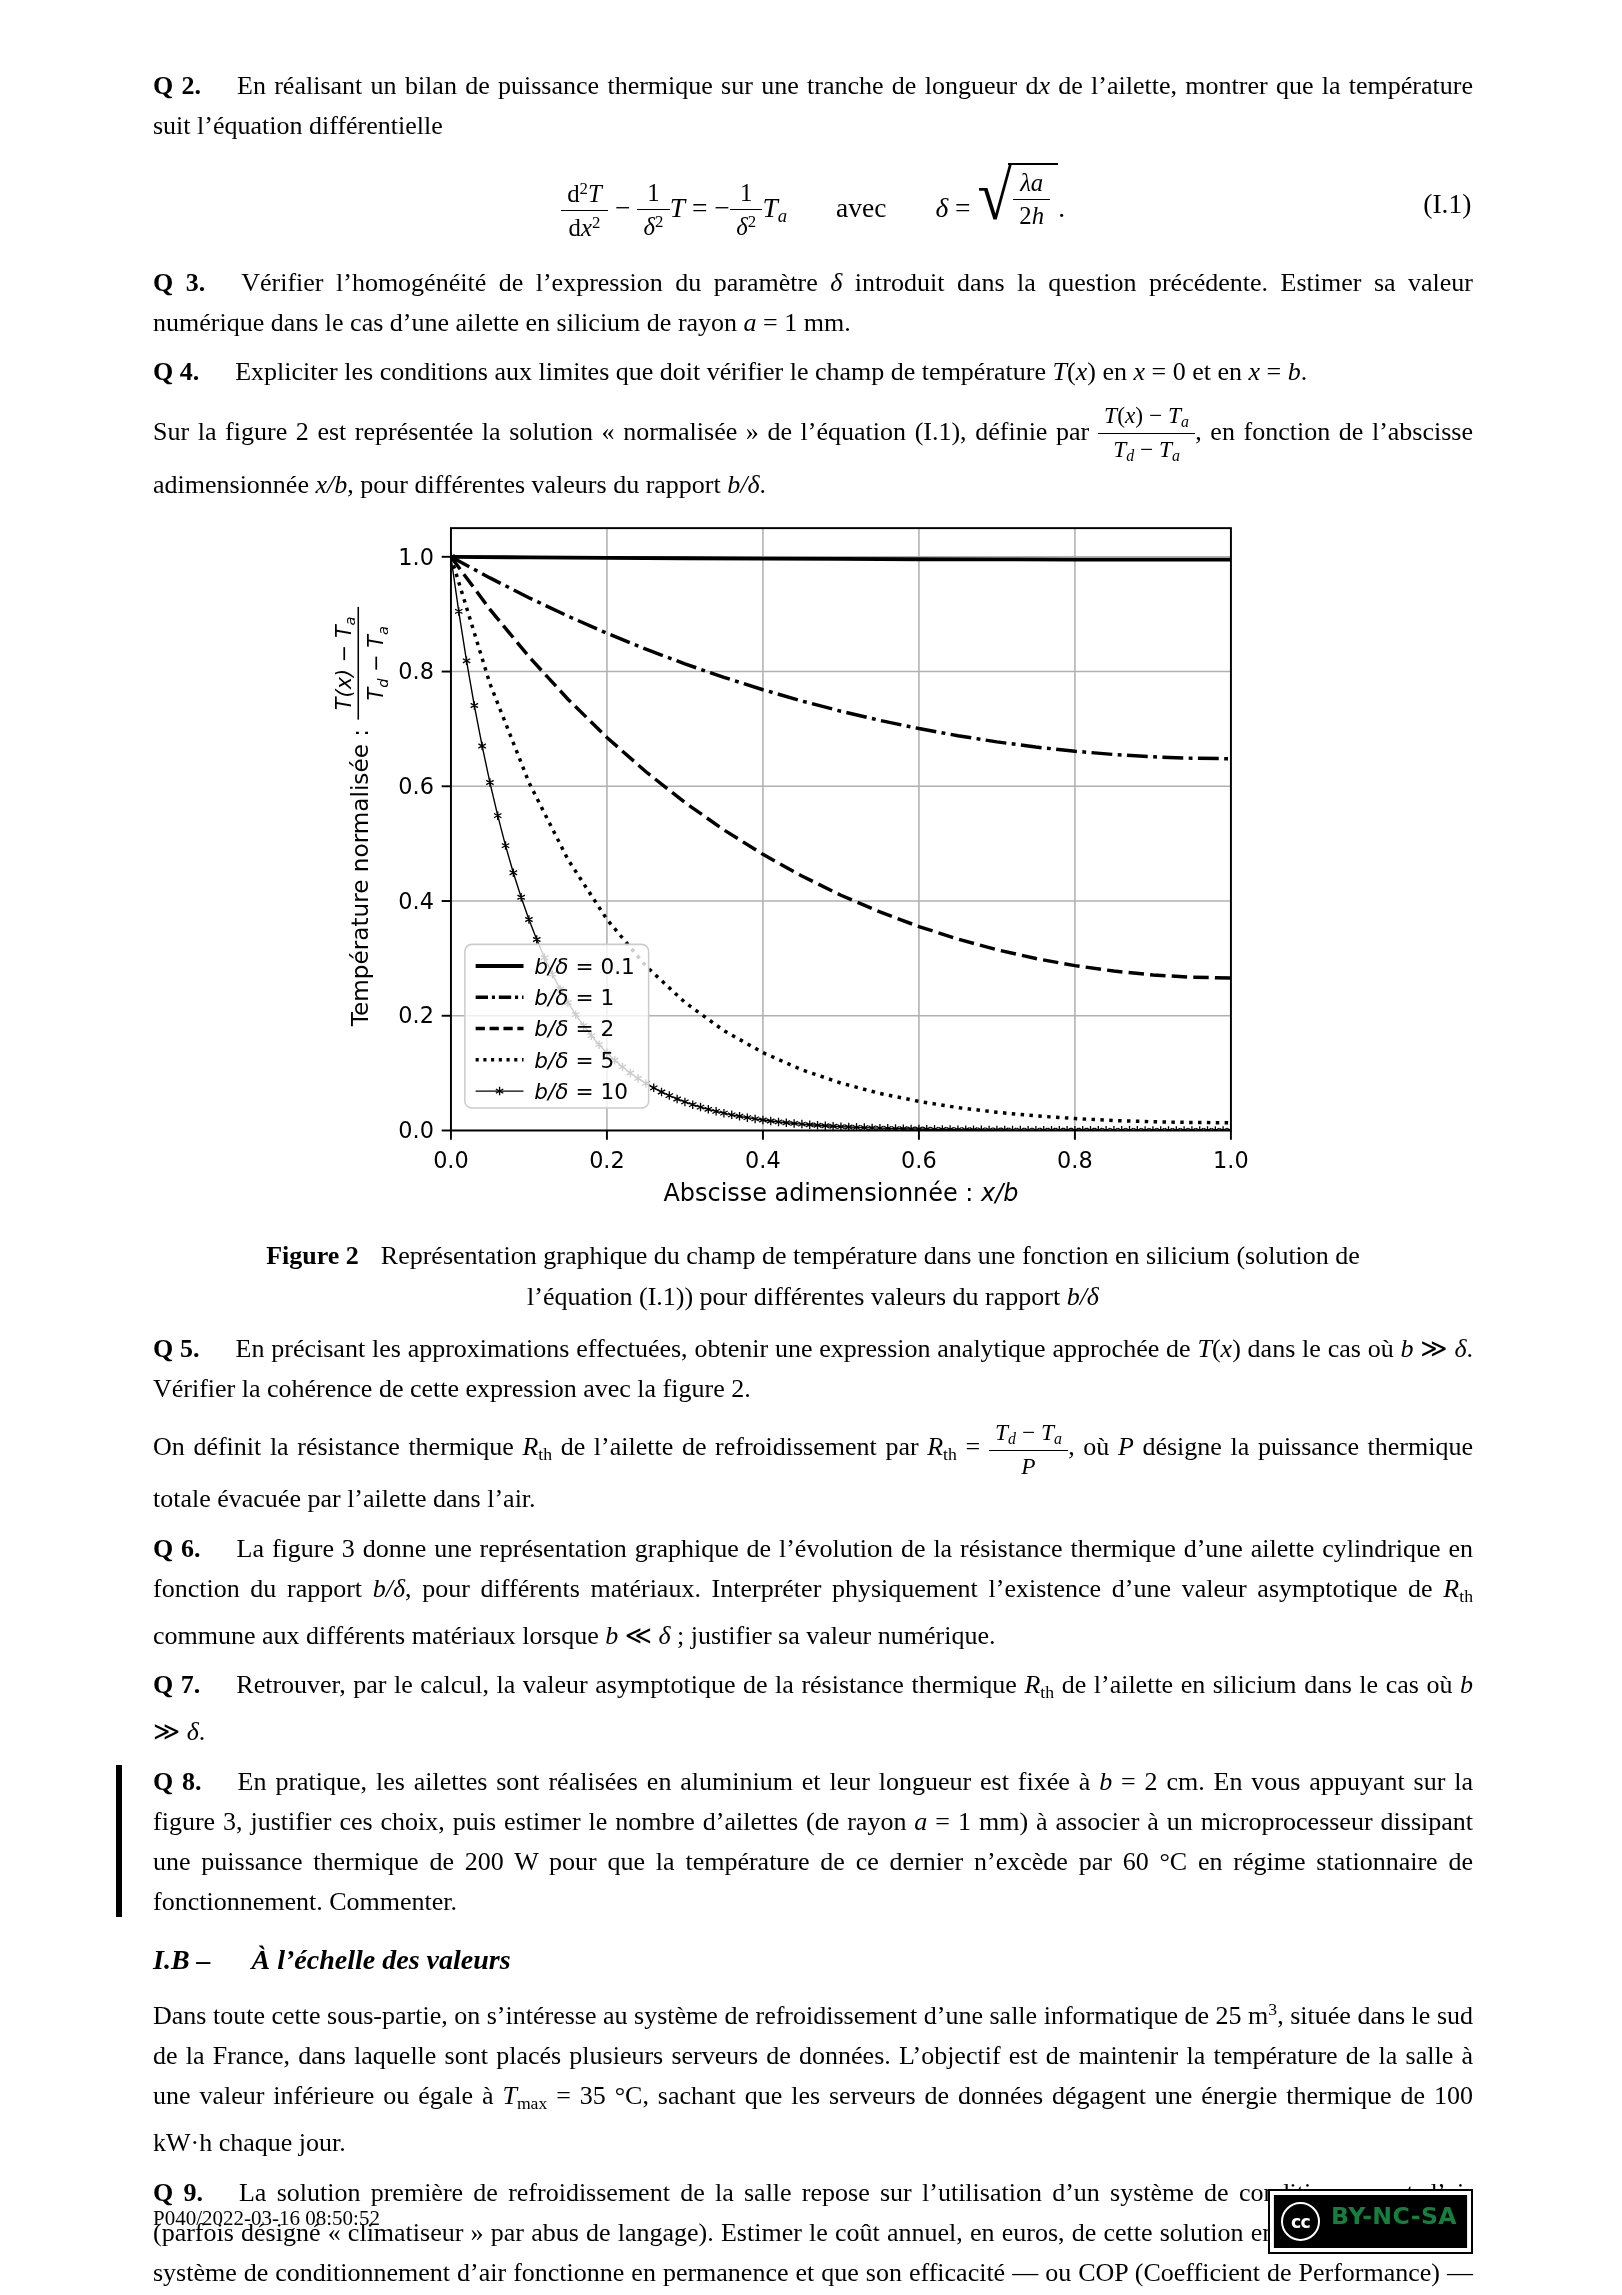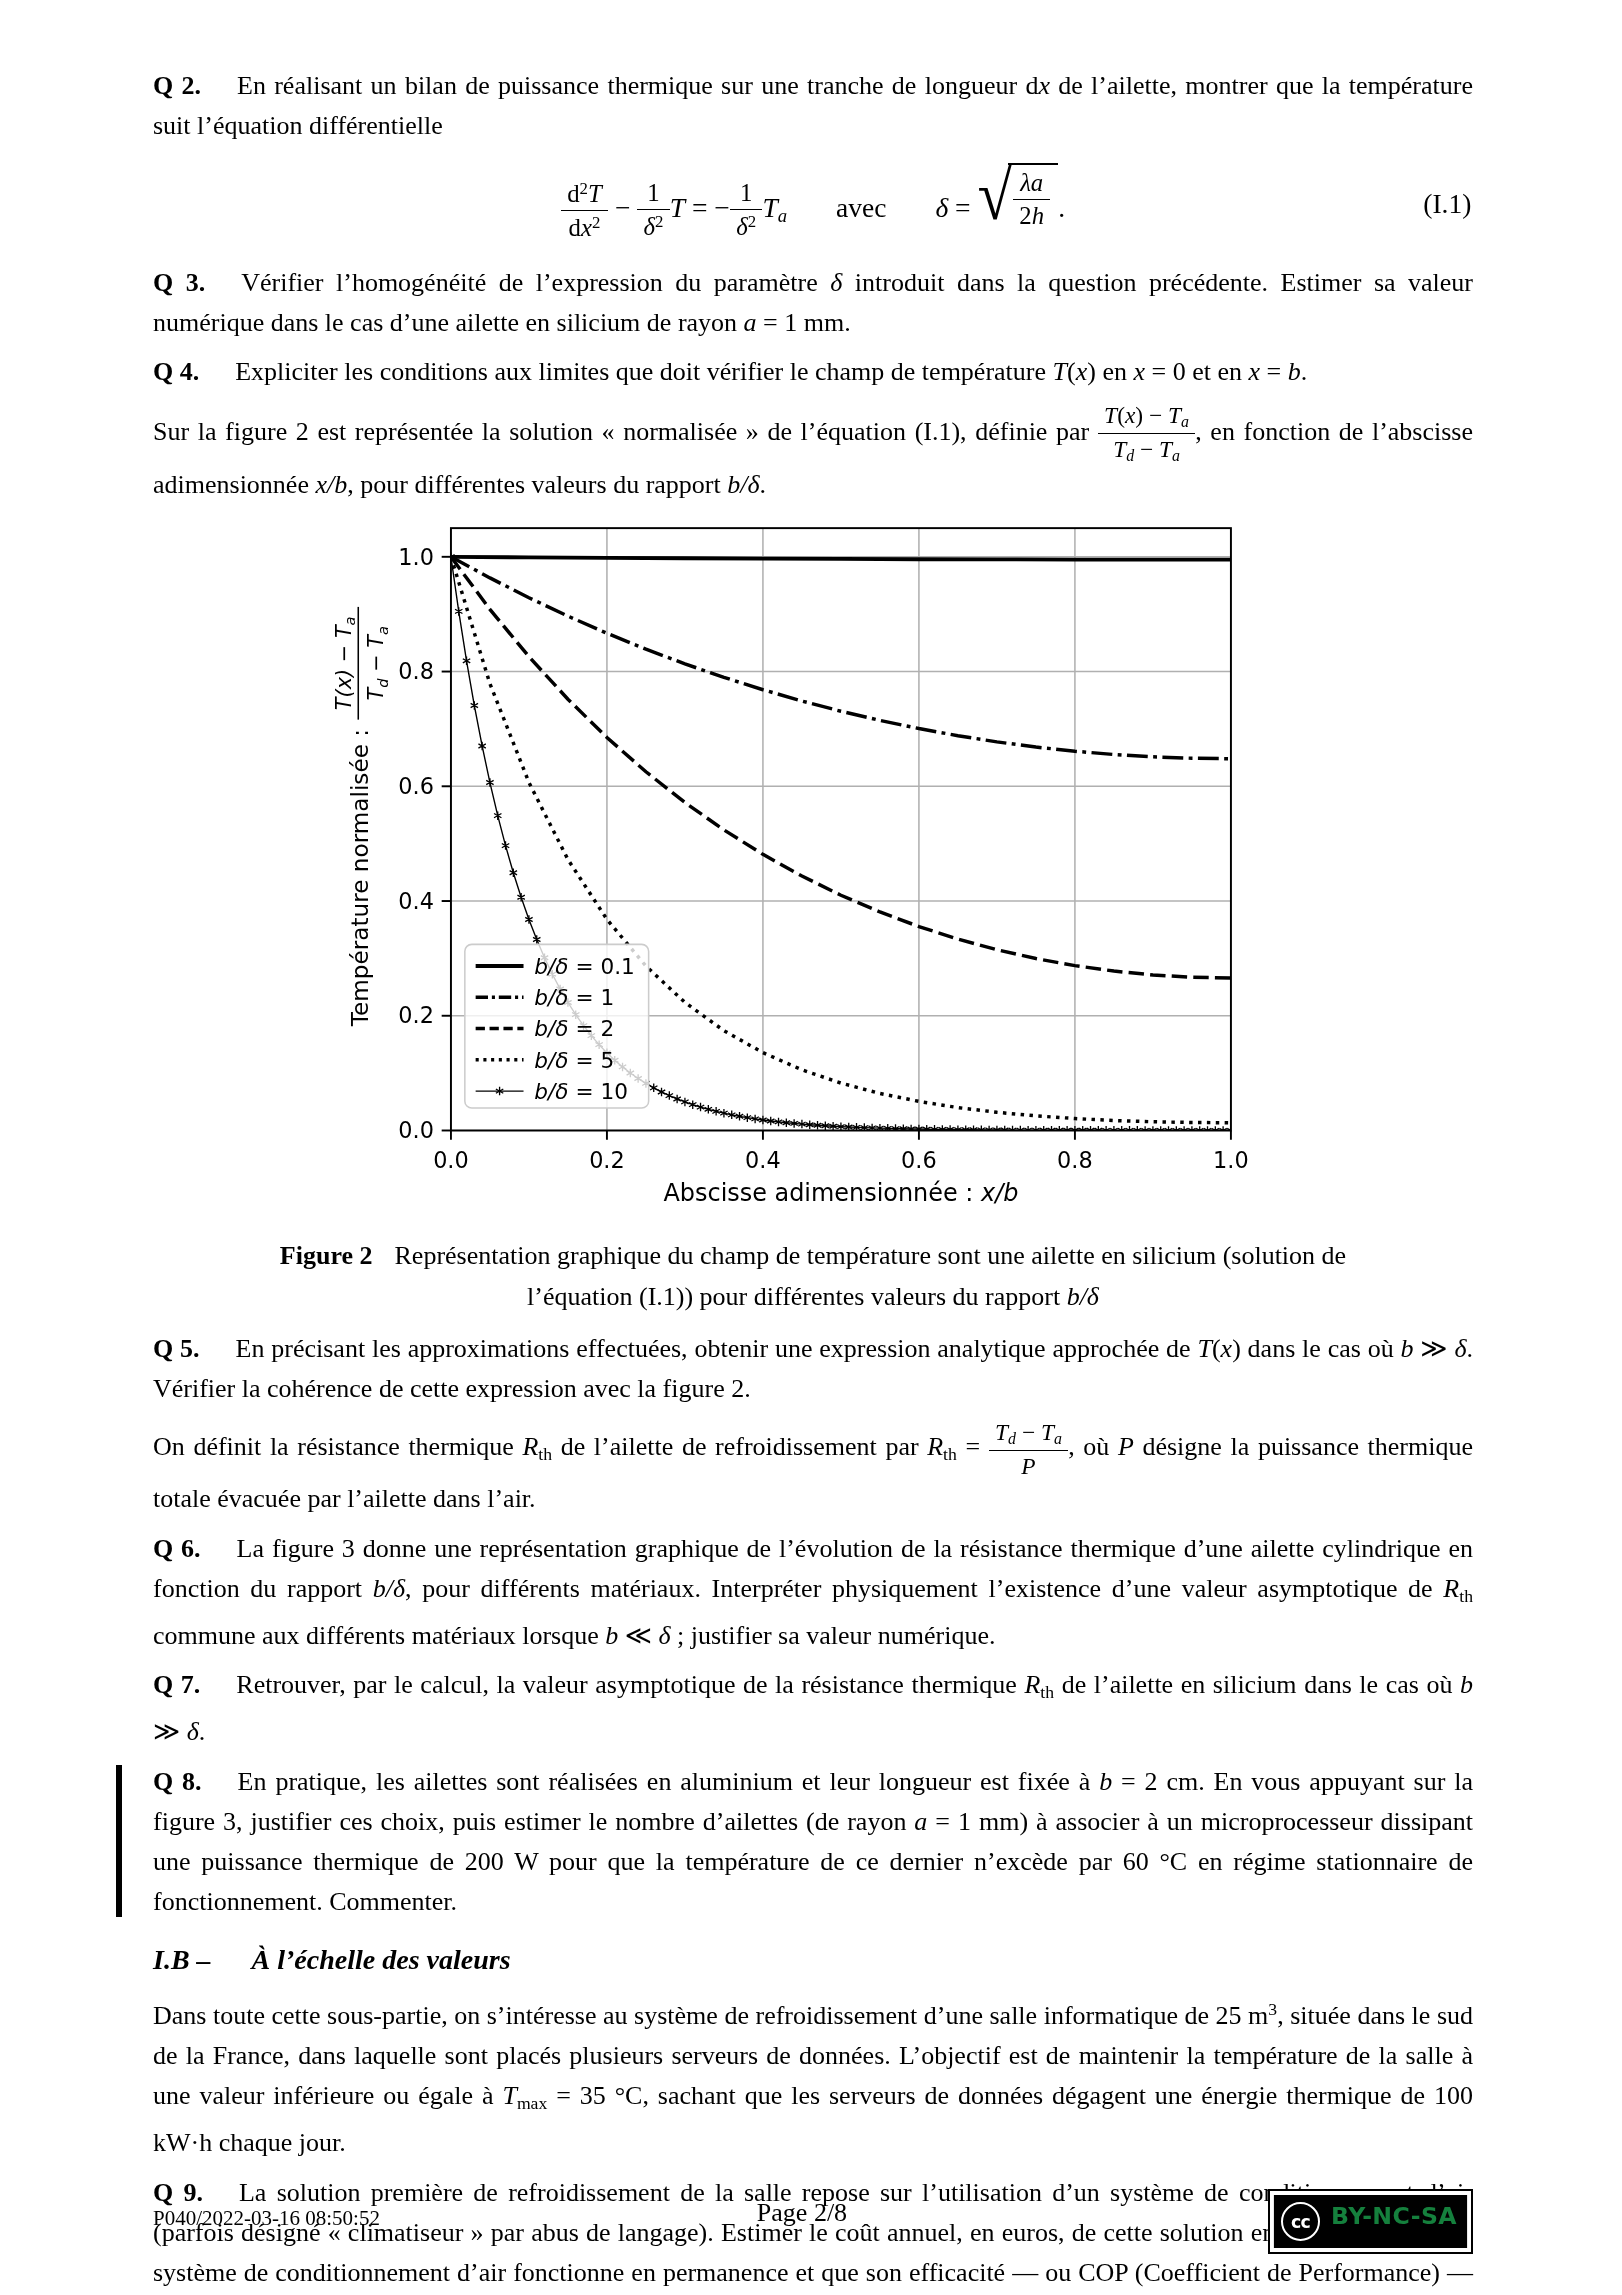--- a/index.html
+++ b/index.html
@@ -133,21 +133,21 @@
           <line x1="186" y1="665" x2="248" y2="665" stroke="#000" stroke-width="4.5" stroke-dasharray="12 6"></line>
           <text x="262" y="675" font-size="28" fill="#000"><tspan font-style="italic">b/δ</tspan><tspan> = 2</tspan></text>
           <line x1="186" y1="705.5" x2="248" y2="705.5" stroke="#000" stroke-width="4.5" stroke-dasharray="4 6"></line>
           <text x="262" y="715.5" font-size="28" fill="#000"><tspan font-style="italic">b/δ</tspan><tspan> = 5</tspan></text>
           <line x1="186" y1="746" x2="248" y2="746" stroke="#000" stroke-width="1.8"></line>
           <path d="M217 740.5L217 751.5M212.2 743.25L221.8 748.75M212.2 748.75L221.8 743.25" stroke="#000" stroke-width="1.7" fill="none"></path>
           <text x="262" y="756" font-size="28" fill="#000"><tspan font-style="italic">b/δ</tspan><tspan> = 10</tspan></text>
         </g>
       </svg>
   </div>
-  <div class="caption"><span class="cap-label">Figure 2</span><span class="rich"><span class="s-r">Représentation graphique du champ de température sont une ailette en silicium (solution de l’équation (I.1)) pour différentes valeurs du rapport </span><span class="s-i">b/δ</span></span></div>
+  <div class="caption"><span class="cap-label">Figure 2</span><span class="rich"><span class="s-r">Représentation graphique du champ de température dans une fonction en silicium (solution de l’équation (I.1)) pour différentes valeurs du rapport </span><span class="s-i">b/δ</span></span></div>
 
   <p class="para"><span class="qlabel">Q 5.</span><span class="rich"><span class="s-r">En précisant les approximations effectuées, obtenir une expression analytique approchée de </span><span class="s-i">T</span><span class="s-r">(</span><span class="s-i">x</span><span class="s-r">) dans le cas où </span><span class="s-i">b</span><span class="s-r"> ≫ </span><span class="s-i">δ</span><span class="s-r">. Vérifier la cohérence de cette expression avec la figure 2.</span></span></p>
 
   <p class="para"><span class="rich"><span class="s-r">On définit la résistance thermique </span><span class="s-i">R</span><span class="s-rsub">th</span><span class="s-r"> de l’ailette de refroidissement par </span><span class="s-i">R</span><span class="s-rsub">th</span><span class="s-r"> = </span><span class="frac"><span class="num"><span class="s-i">T</span><span class="s-isub">d</span><span class="s-r"> − </span><span class="s-i">T</span><span class="s-isub">a</span></span><span class="den"><span class="s-i">P</span></span></span><span class="s-r">, où </span><span class="s-i">P</span><span class="s-r"> désigne la puissance thermique totale évacuée par l’ailette dans l’air.</span></span></p>
 
   <p class="para"><span class="qlabel">Q 6.</span><span class="rich"><span class="s-r">La figure 3 donne une représentation graphique de l’évolution de la résistance thermique d’une ailette cylindrique en fonction du rapport </span><span class="s-i">b/δ</span><span class="s-r">, pour différents matériaux. Interpréter physiquement l’existence d’une valeur asymptotique de </span><span class="s-i">R</span><span class="s-rsub">th</span><span class="s-r"> commune aux différents matériaux lorsque </span><span class="s-i">b</span><span class="s-r"> ≪ </span><span class="s-i">δ</span><span class="s-r"> ; justifier sa valeur numérique.</span></span></p>
 
   <p class="para"><span class="qlabel">Q 7.</span><span class="rich"><span class="s-r">Retrouver, par le calcul, la valeur asymptotique de la résistance thermique </span><span class="s-i">R</span><span class="s-rsub">th</span><span class="s-r"> de l’ailette en silicium dans le cas où </span><span class="s-i">b</span><span class="s-r"> ≫ </span><span class="s-i">δ</span><span class="s-r">.</span></span></p>
 
   <p class="para q8wrap"><span class="changebar"></span><span class="qlabel">Q 8.</span><span class="rich"><span class="s-r">En pratique, les ailettes sont réalisées en aluminium et leur longueur est fixée à </span><span class="s-i">b</span><span class="s-r"> = 2 cm. En vous appuyant sur la figure 3, justifier ces choix, puis estimer le nombre d’ailettes (de rayon </span><span class="s-i">a</span><span class="s-r"> = 1 mm) à associer à un microprocesseur dissipant une puissance thermique de 200 W pour que la température de ce dernier n’excède par 60 °C en régime stationnaire de fonctionnement. Commenter.</span></span></p>
@@ -157,19 +157,18 @@
   </div>
 
   <p class="para"><span class="rich"><span class="s-r">Dans toute cette sous-partie, on s’intéresse au système de refroidissement d’une salle informatique de 25 m</span><span class="s-rsup">3</span><span class="s-r">, située dans le sud de la France, dans laquelle sont placés plusieurs serveurs de données. L’objectif est de maintenir la température de la salle à une valeur inférieure ou égale à </span><span class="s-i">T</span><span class="s-rsub">max</span><span class="s-r"> = 35 °C, sachant que les serveurs de données dégagent une énergie thermique de 100 kW·h chaque jour.</span></span></p>
 
   <p class="para"><span class="qlabel">Q 9.</span><span class="rich"><span class="s-r">La solution première de refroidissement de la salle repose sur l’utilisation d’un système de conditionnement d’air (parfois désigné « climatiseur » par abus de langage). Estimer le coût annuel, en euros, de cette solution en considérant que le système de conditionnement d’air fonctionne en permanence et que son efficacité — ou COP (Coefficient de Performance) — est égale à 3.</span></span></p>
 
 </div>
 
 <div class="footer">
   <span class="footer-left">P040/2022-03-16 08:50:52</span>
-  <span class="footer-center">Page 2/8</span>
   <div class="cc-badge">
     <span class="cc-circle">cc</span>
     <span class="cc-label">BY-NC-SA</span>
   </div>
 </div>
 
 
 </body></html>

